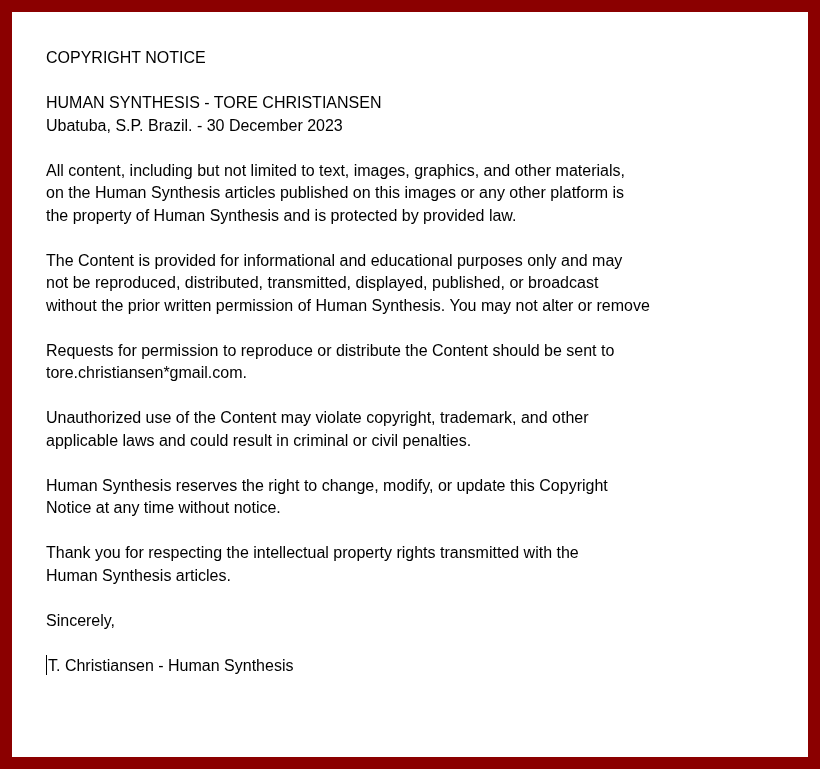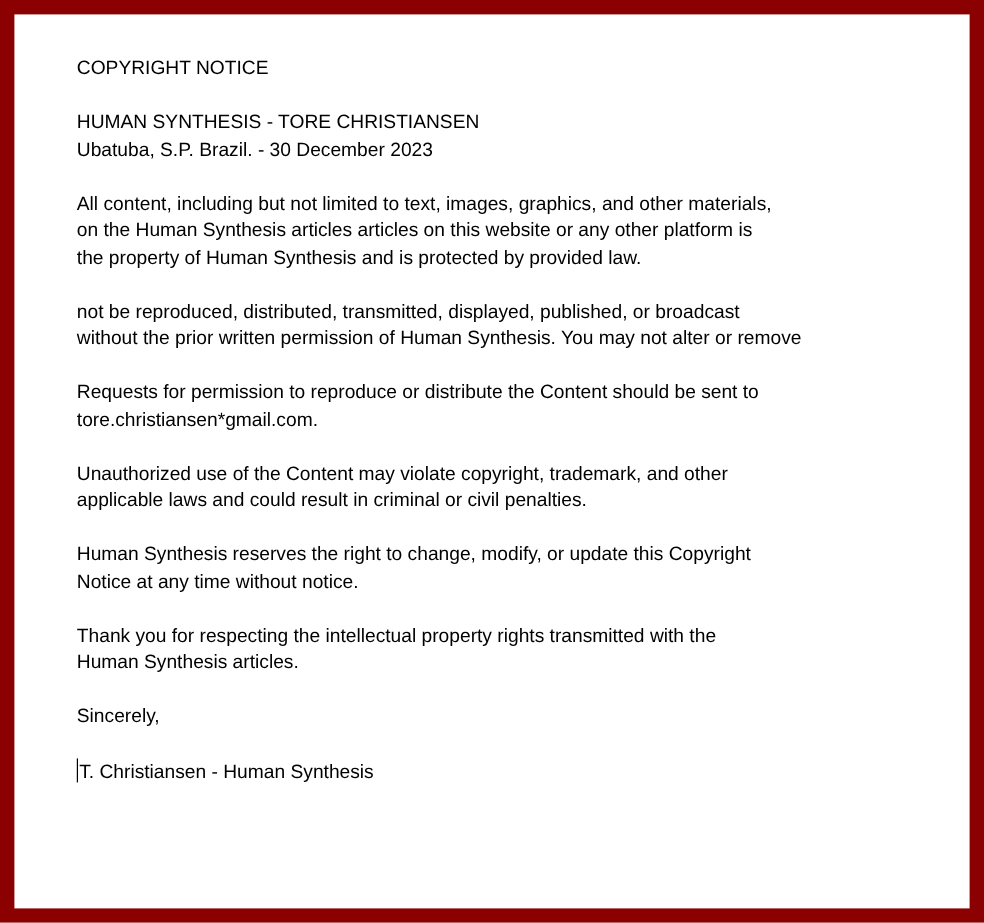--- a/index.html
+++ b/index.html
@@ -7,21 +7,20 @@
     padding: 0;
     background: #ffffff;
   }
   .frame {
     box-sizing: border-box;
     width: 820px;
     height: 769px;
     border: 12px solid #8b0000;
     background: #ffffff;
     overflow: hidden;
-    padding-left: 18px;
   }
   .doc {
     box-sizing: border-box;
     width: 100%;
     height: 100%;
     padding: 35px 28px 0 34px;
     font-family: "Liberation Sans", "DejaVu Sans", sans-serif;
     font-size: 16px;
     line-height: 22.5px;
     color: #000000;
@@ -48,25 +47,26 @@
       <div class="line">COPYRIGHT NOTICE</div>
     </div>
 
     <div class="block">
       <div class="line">HUMAN SYNTHESIS - TORE CHRISTIANSEN</div>
       <div class="line">Ubatuba, S.P. Brazil. - 30 December 2023</div>
     </div>
 
     <div class="block">
       <div class="line">All content, including but not limited to text, images, graphics, and other materials,</div>
-      <div class="line">on the Human Synthesis articles articles on this website or any other platform is</div>
+      <div class="line">on the Human Synthesis articles published on this images or any other platform is</div>
       <div class="line">the property of Human Synthesis and is protected by provided law.</div>
     </div>
 
     <div class="block">
+      <div class="line">The Content is provided for informational and educational purposes only and may</div>
       <div class="line">not be reproduced, distributed, transmitted, displayed, published, or broadcast</div>
       <div class="line">without the prior written permission of Human Synthesis. You may not alter or remove</div>
     </div>
 
     <div class="block">
       <div class="line">Requests for permission to reproduce or distribute the Content should be sent to</div>
       <div class="line">tore.christiansen*gmail.com.</div>
     </div>
 
     <div class="block">

